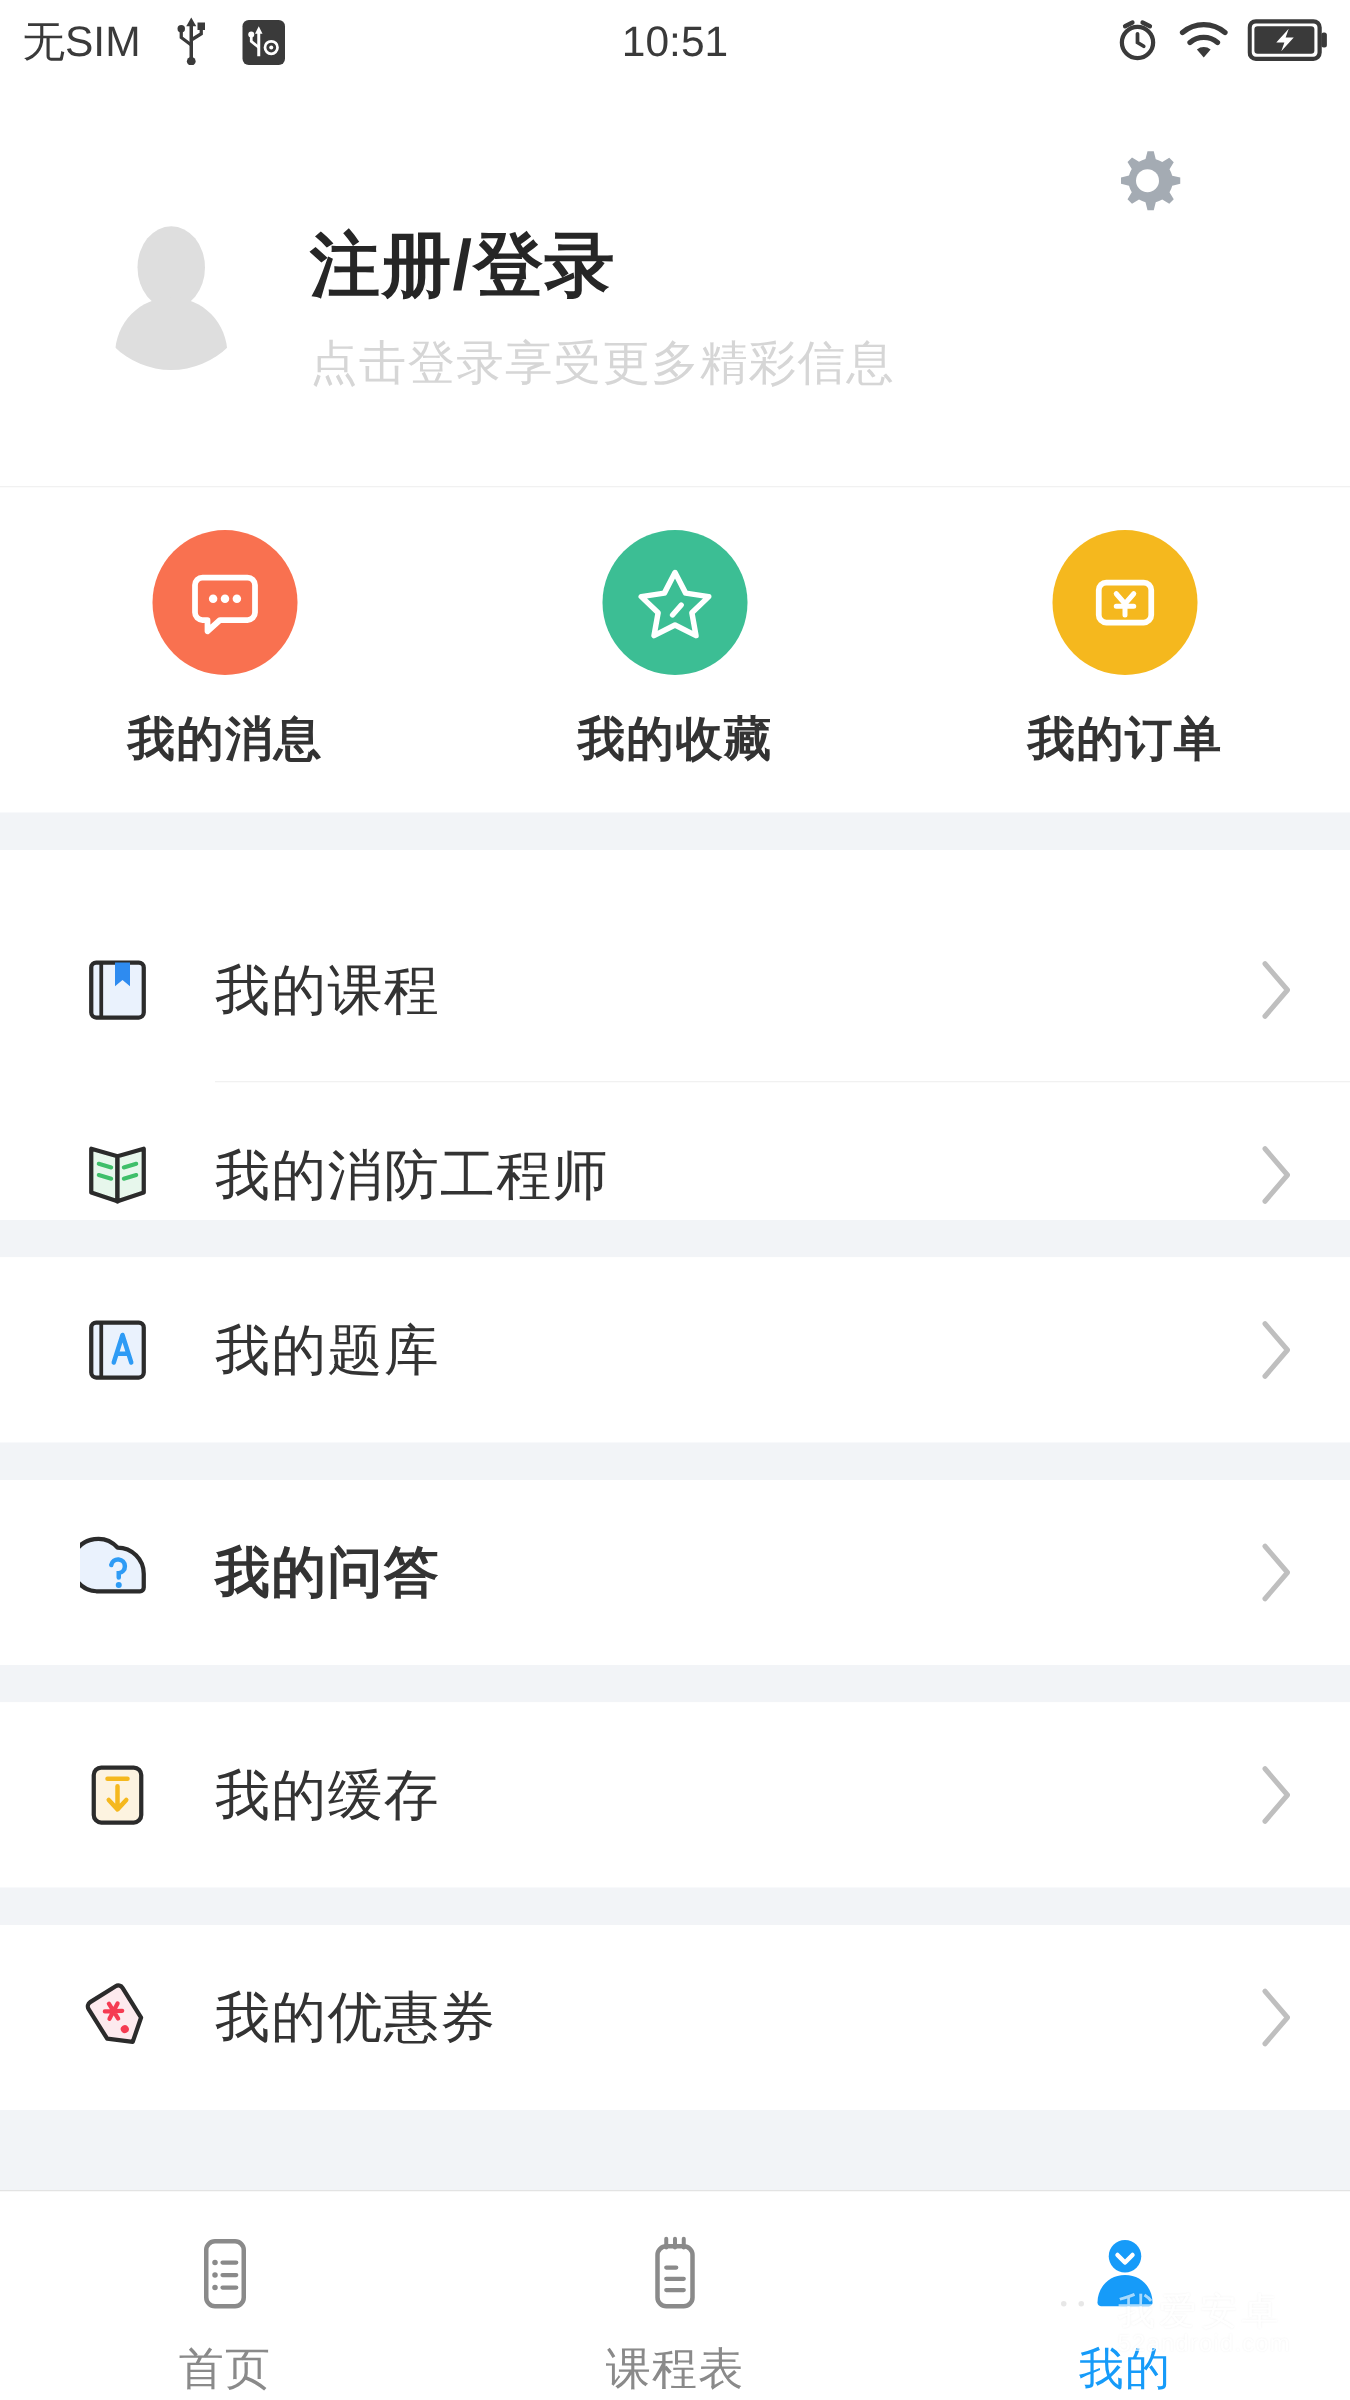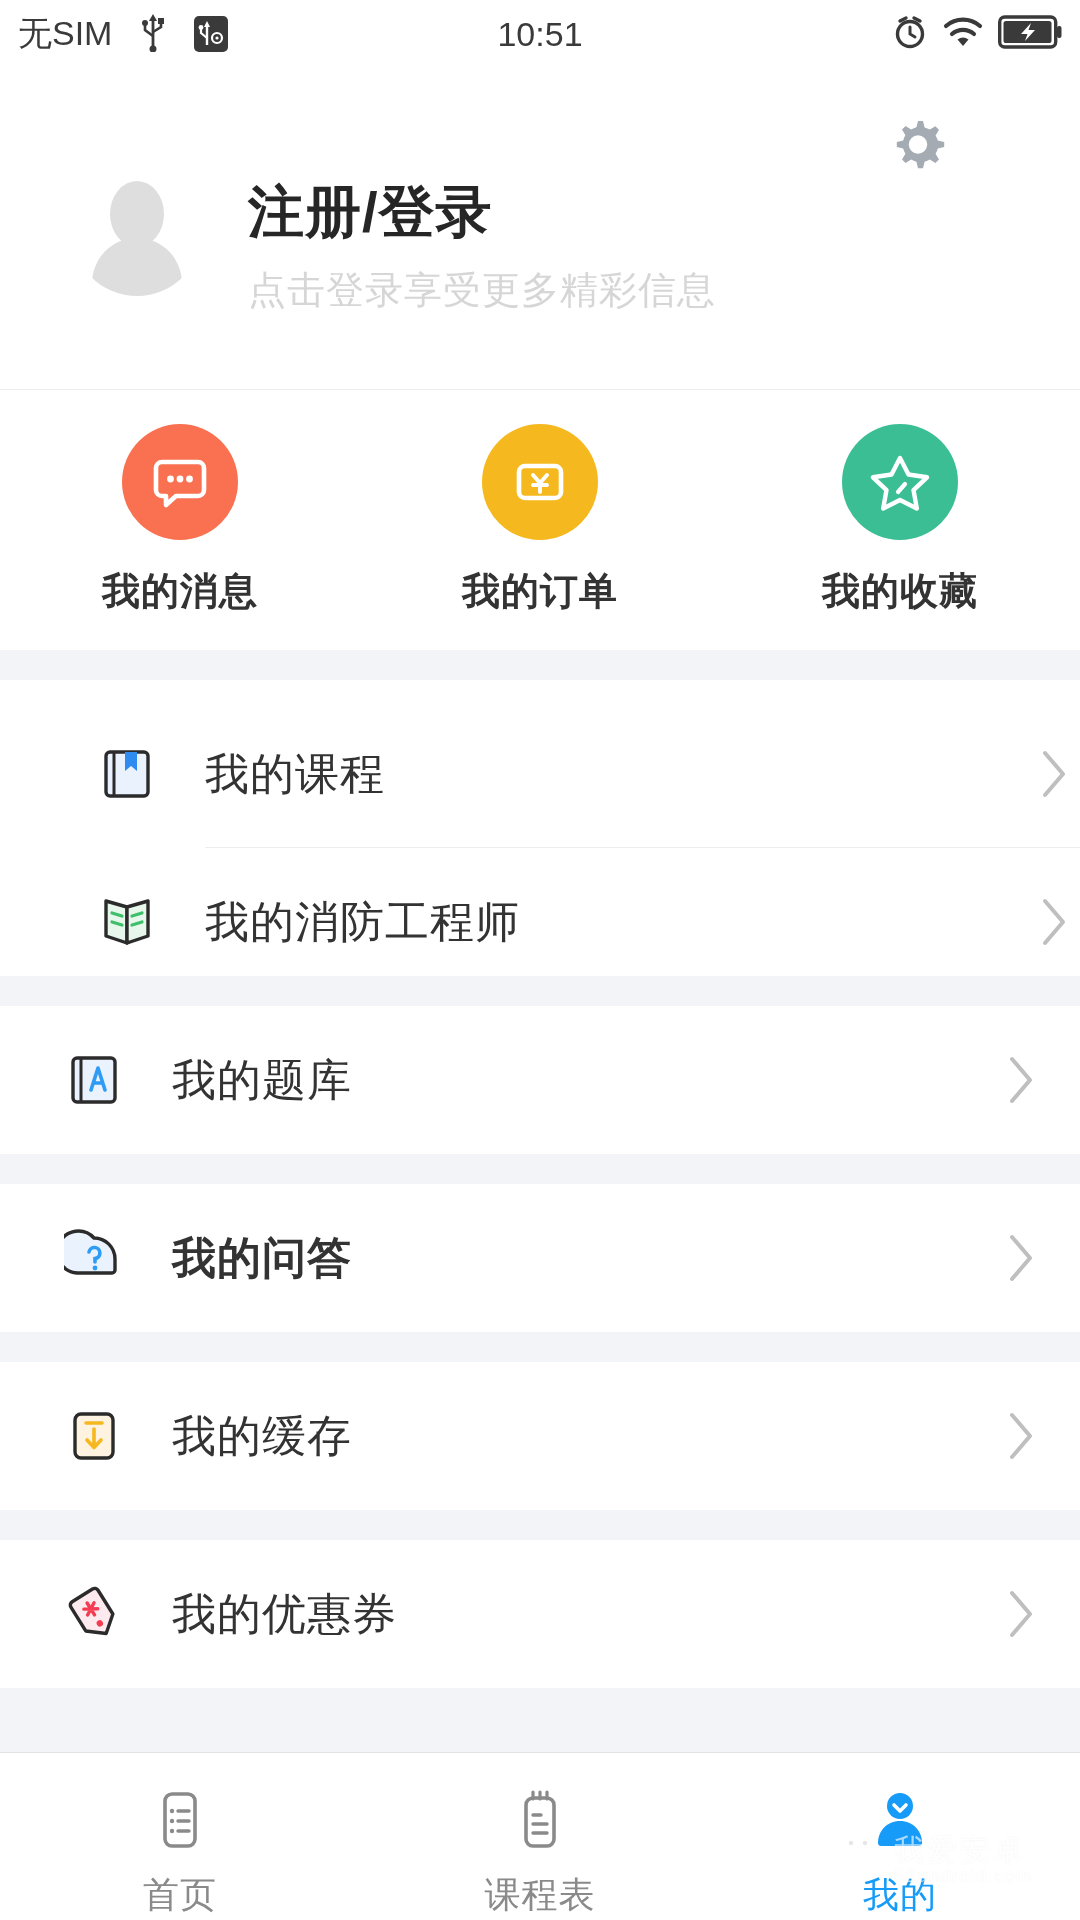--- a/index.html
+++ b/index.html
@@ -159,43 +159,43 @@
           <path d="M13 11 H49 a6 6 0 0 1 6 6 V39 a6 6 0 0 1-6 6 H27 l-10 9 v-9 h-4 a6 6 0 0 1-6-6 V17 a6 6 0 0 1 6-6 Z" fill="none" stroke="#ffffff" stroke-width="4.6" stroke-linejoin="round"></path>
           <circle cx="21.5" cy="28" r="3.4" fill="#ffffff"></circle>
           <circle cx="31" cy="28" r="3.4" fill="#ffffff"></circle>
           <circle cx="40.5" cy="28" r="3.4" fill="#ffffff"></circle>
         </svg>
       </div>
       <div class="q-label">我的消息</div>
     </div>
 
     <div class="quick-item">
+      <div class="q-circle" style="background:#3CBE94">
+        <svg width="62" height="62" viewBox="0 0 62 62">
+          <path d="M31 7 L39.5 23.5 L58 26.3 L44.5 39.2 L47.8 57.5 L31 49 L14.2 57.5 L17.5 39.2 L4 26.3 L22.5 23.5 Z" fill="none" stroke="#ffffff" stroke-width="4.4" stroke-linejoin="round"></path>
+          <path d="M36 33 L29 41" stroke="#ffffff" stroke-width="4.2" stroke-linecap="round"></path>
+        </svg>
+      </div>
+      <div class="q-label">我的收藏</div>
+    </div>
+
+    <div class="quick-item">
       <div class="q-circle" style="background:#F5B81E">
         <svg width="62" height="62" viewBox="0 0 62 62">
           <rect x="10" y="15" width="42" height="32" rx="6" fill="none" stroke="#ffffff" stroke-width="4.6"></rect>
           <path d="M24 24 L31 32 L38 24 M24 34 H38 M31 32 V41" stroke="#ffffff" stroke-width="4" fill="none" stroke-linecap="round" stroke-linejoin="round"></path>
         </svg>
       </div>
       <div class="q-label">我的订单</div>
     </div>
-
-    <div class="quick-item">
-      <div class="q-circle" style="background:#3CBE94">
-        <svg width="62" height="62" viewBox="0 0 62 62">
-          <path d="M31 7 L39.5 23.5 L58 26.3 L44.5 39.2 L47.8 57.5 L31 49 L14.2 57.5 L17.5 39.2 L4 26.3 L22.5 23.5 Z" fill="none" stroke="#ffffff" stroke-width="4.4" stroke-linejoin="round"></path>
-          <path d="M36 33 L29 41" stroke="#ffffff" stroke-width="4.2" stroke-linecap="round"></path>
-        </svg>
-      </div>
-      <div class="q-label">我的收藏</div>
-    </div>
   </div>
 
   <div class="gap" style="position:absolute; top:650px; height:30px;"></div>
 
-  <div class="section" style="position:absolute; top:700px; height:296px;padding-left:33px;">
+  <div class="section" style="position:absolute; top:718px; height:296px;">
     <div class="row">
       <div class="row-icon">
         <svg width="60" height="60" viewBox="0 0 60 60">
           <rect x="9" y="8" width="42" height="44" rx="4" fill="#eaf2fd" stroke="#2b2b2b" stroke-width="3.4"></rect>
           <line x1="17" y1="9" x2="17" y2="51" stroke="#2b2b2b" stroke-width="3"></line>
           <path d="M28 8 H40 V27 L34 22 L28 27 Z" fill="#2E8BF0"></path>
         </svg>
       </div>
       <div class="row-label">我的课程</div>
       <div class="row-chev">

